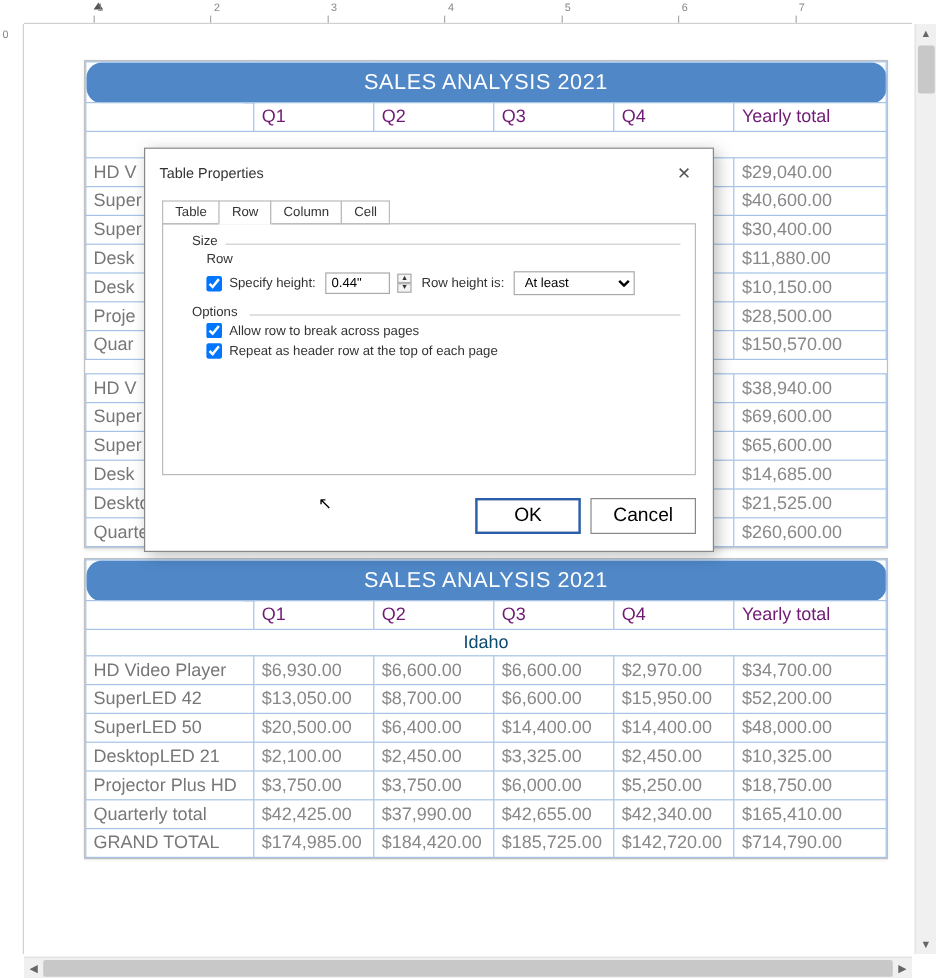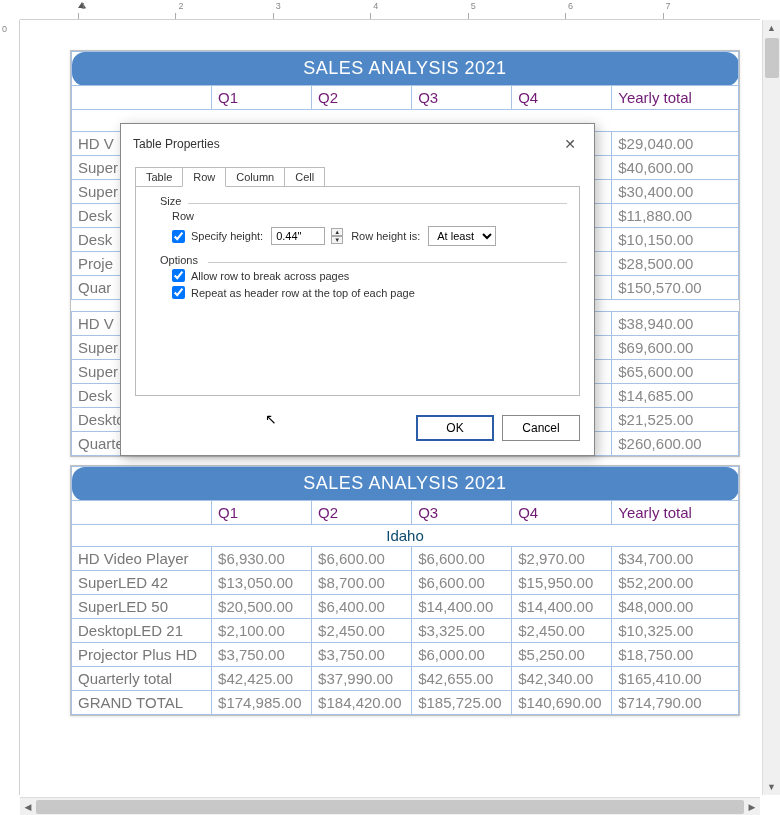--- a/index.html
+++ b/index.html
@@ -52,23 +52,23 @@
 .dialog-tabs .tab.active { border-bottom: 1px solid #fff; background: #fff; position: relative; z-index: 2; }
 .dialog-body { border: 1px solid #bbb; margin: 0 14px 19px 14px; padding: 8px 12px 20px 24px; min-height: 210px; position: relative; }
 .group-label { font-size: 11px; margin-bottom: 4px; }
 .group-line { border-top: 1px solid #ccc; margin: -8px 0 6px 28px; }
 .row-line { display: flex; align-items: center; gap: 8px; margin: 4px 0 4px 12px; font-size: 11px; }
 .row-line label { display: flex; align-items: center; gap: 6px; }
 input[type=checkbox] { width: 13px; height: 13px; }
 .num-input { width: 54px; border: 1px solid #aaa; padding: 2px 4px; font-size: 11px; }
 .spin { display: inline-flex; flex-direction: column; margin-left: -2px; }
 .spin span { font-size: 6px; line-height: 6px; border: 1px solid #aaa; width: 12px; text-align: center; cursor: pointer; background: #f4f4f4; }
-select { border: 1px solid #aaa; padding: 2px 4px; font-size: 11px; width: 68px; background: #fff; }
+select { border: 1px solid #aaa; padding: 2px 4px; font-size: 11px; width: 101px; background: #fff; }
 .dialog-buttons { display: flex; justify-content: flex-end; gap: 8px; padding: 0 14px 14px 0; }
-.dialog-buttons button { width: 78px; padding: 4px 0; border: 1px solid #888; background: #fff; font-size: 12px; cursor: pointer; }
+.dialog-buttons button { width: 88px; padding: 4px 0; border: 1px solid #888; background: #fff; font-size: 16px; cursor: pointer; }
 .dialog-buttons button.primary { border: 2px solid #2a5ca8; }
 .cursor-arrow { position: absolute; left: 93px; top: 125px; font-size: 14px; color: #000; pointer-events: none; }
 </style>
 </head>
 <body>
 
 <div class="ruler-h">
   <div class="tab-marker"></div>
   <div class="tick-major">
       <span>1</span>
@@ -311,21 +311,21 @@
             <td>$37,990.00</td>
             <td>$42,655.00</td>
             <td>$42,340.00</td>
             <td>$165,410.00</td>
           </tr>
           <tr class="data-row">
             <td>GRAND TOTAL</td>
             <td>$174,985.00</td>
             <td>$184,420.00</td>
             <td>$185,725.00</td>
-            <td>$140,690.00</td>
+            <td>$142,720.00</td>
             <td>$714,790.00</td>
           </tr>
         </tbody>
     </table>
   </div>
 
 </div>
 
 <div class="dialog">
   <div class="dialog-title">

